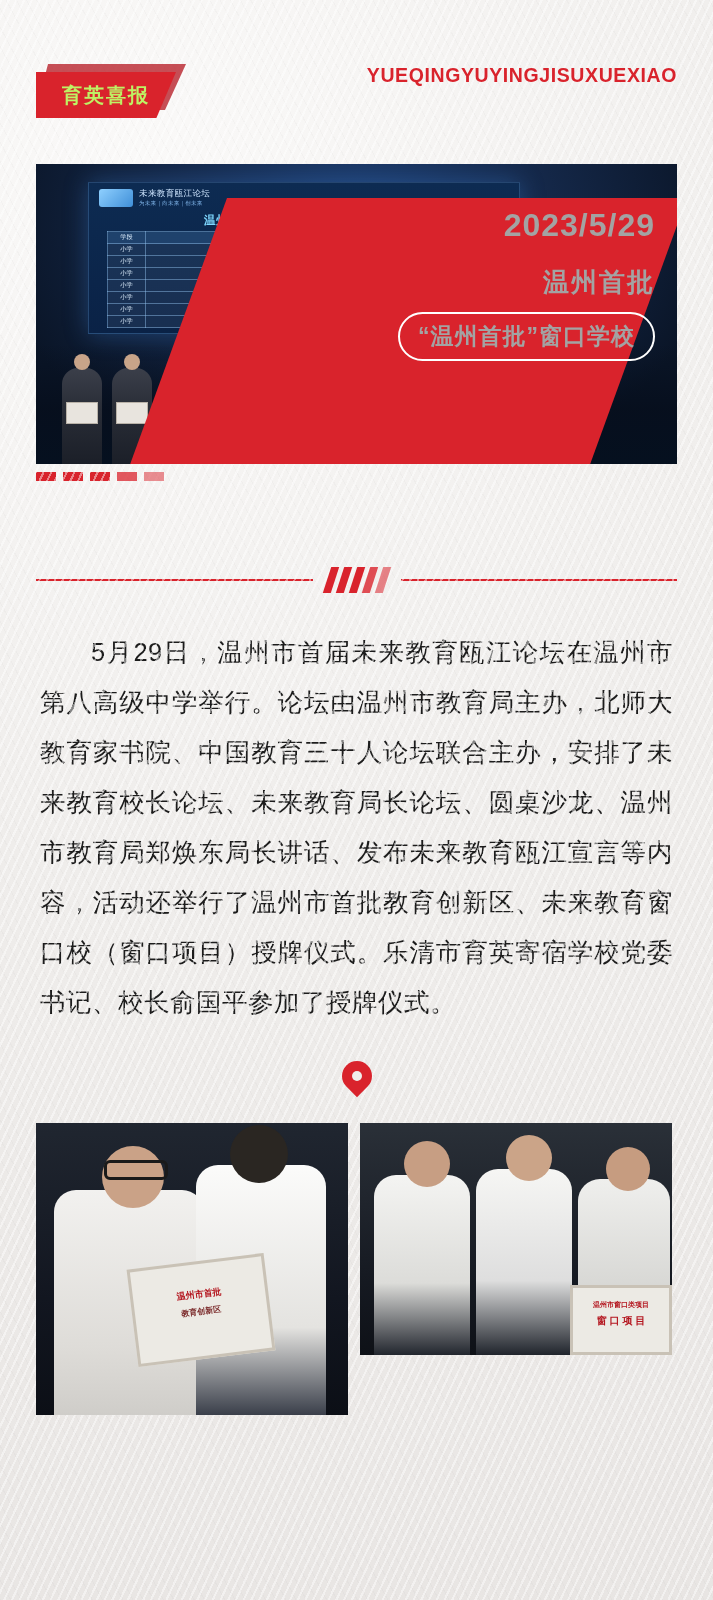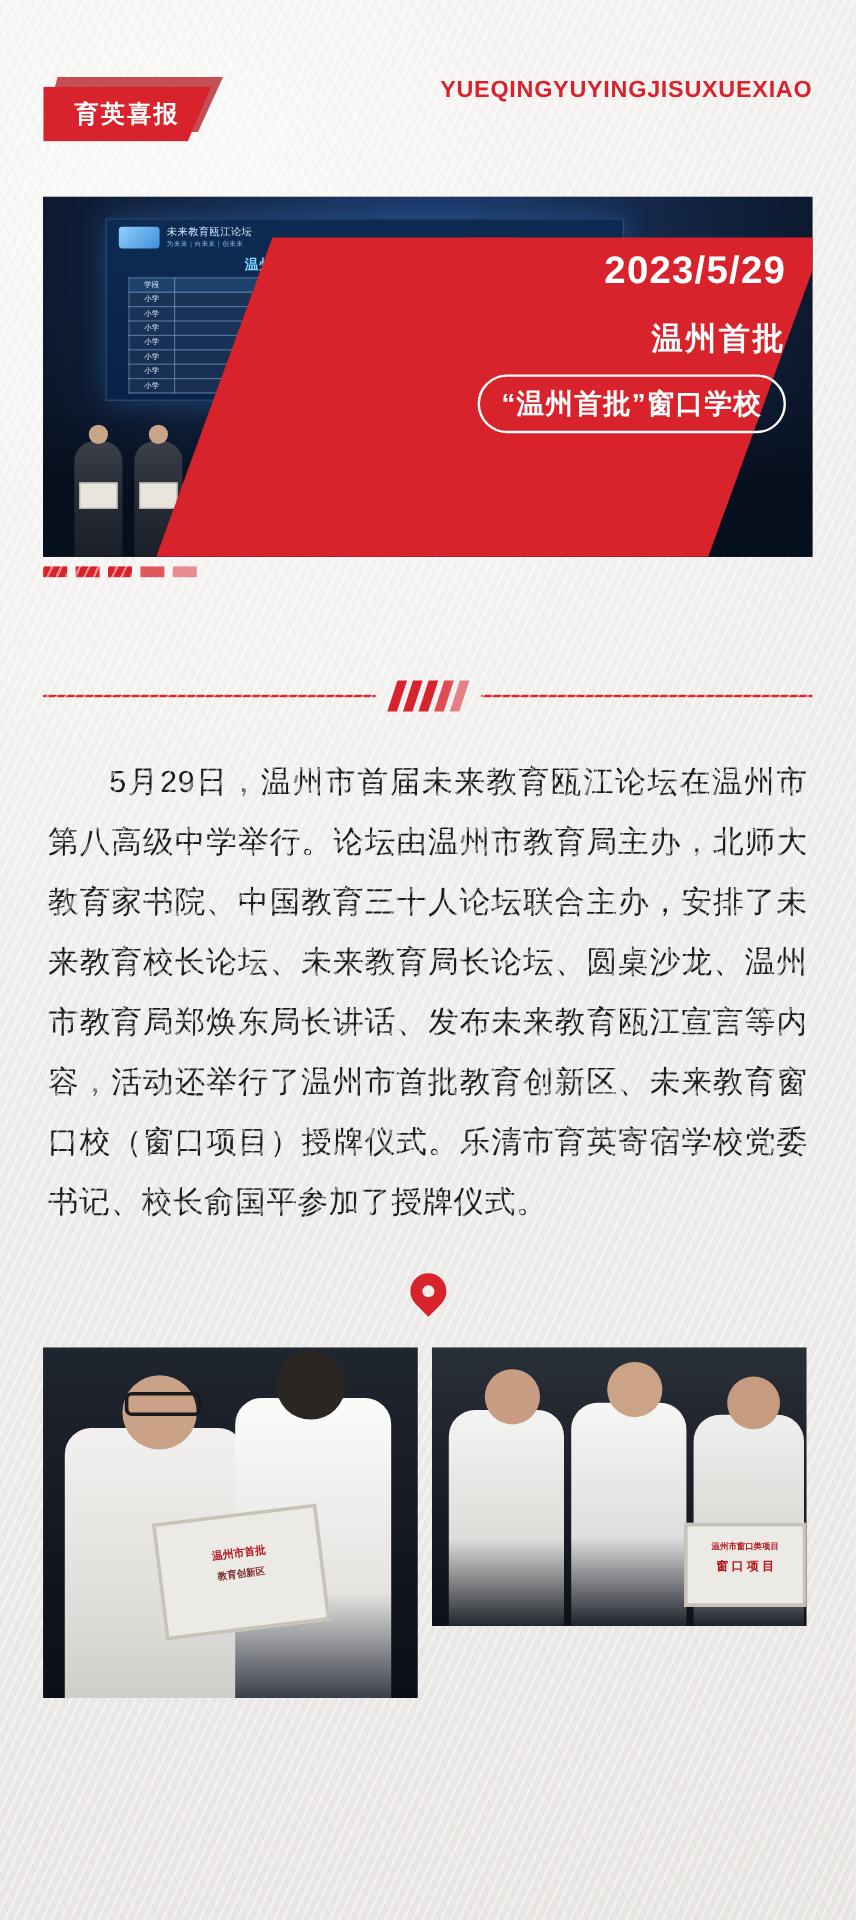--- a/index.html
+++ b/index.html
@@ -38,21 +38,21 @@
     position: relative;
     height: 150px;
   }
   .banner-tag {
     position: absolute;
     left: 36px;
     top: 72px;
     width: 140px;
     height: 46px;
     background: #d9232c;
-    color: #ffffff;
+    color: #bef264;
     font-size: 20px;
     font-weight: bold;
     letter-spacing: 2px;
     display: flex;
     align-items: center;
     justify-content: center;
     clip-path: polygon(0 0, 100% 0, 86% 100%, 0 100%);
   }
   .banner-tag-shadow {
     position: absolute;
@@ -247,21 +247,21 @@
     width: 40px;
     height: 290px;
     background: #a8141c;
     transform: skewX(-20deg);
   }
   .hero-text {
     position: absolute;
     right: 22px;
     top: 44px;
     text-align: right;
-    color: #ffffff;
+    color: #a3a3a3;
   }
   .hero-date {
     font-size: 32px;
     font-weight: bold;
     letter-spacing: 1px;
     line-height: 1.1;
   }
   .hero-city {
     font-size: 26px;
     font-weight: bold;
@@ -579,21 +579,21 @@
       <div class="fig" style="left:14px; width:96px; height:180px; background:linear-gradient(180deg,#f4f4f2 0%,#dcdcd9 60%,#22262e 100%);">
         <div style="position:absolute;left:30px;top:-34px;width:46px;height:46px;border-radius:50%;background:#c79e83;"></div>
       </div>
       <div class="fig" style="left:116px; width:96px; height:186px; background:linear-gradient(180deg,#f6f6f4 0%,#dedede 60%,#20242c 100%);">
         <div style="position:absolute;left:30px;top:-34px;width:46px;height:46px;border-radius:50%;background:#cba488;"></div>
       </div>
       <div class="fig" style="left:218px; width:92px; height:176px; background:linear-gradient(180deg,#efefed 0%,#d8d8d5 60%,#1e222a 100%);">
         <div style="position:absolute;left:28px;top:-32px;width:44px;height:44px;border-radius:50%;background:#c69c80;"></div>
       </div>
 
-      <div class="cert" style="left:210px; bottom:16px; width:96px; height:64px;text-decoration:underline;">
+      <div class="cert" style="left:210px; bottom:0; width:96px; height:64px;text-decoration:underline;">
         <div class="cert-red" style="top:12px; font-size:7px;">温州市窗口类项目</div>
         <div class="cert-red" style="top:26px; font-size:10px;">窗 口 项 目</div>
       </div>
     </div>
 
   </div>
 
 </div>
 
 </body></html>

